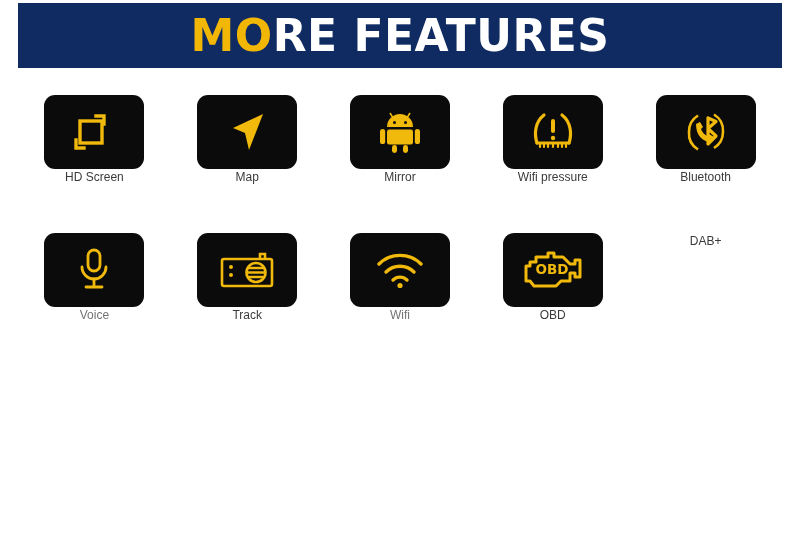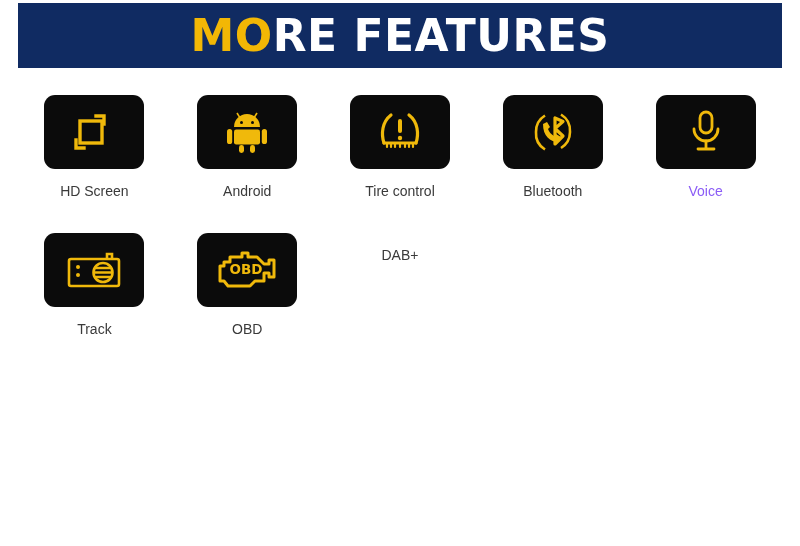--- a/index.html
+++ b/index.html
@@ -66,28 +66,27 @@
     background: #0b0b0b;
     border-radius: 11px;
     display: flex;
     align-items: center;
     justify-content: center;
     flex: 0 0 auto;
   }
   .tile svg { display: block; }
 
   .label {
-    margin-top: 13px;
-    font-size: 14px;
+    font-size: 12px;
     color: #3a3a3a;
     text-align: right;
     line-height: 1.35;
     max-width: 120px;
   }
-  .label.muted { color: #8b5cf6; }
+  .label.muted { color: #737373; }
 </style>
 </head>
 <body>
 
 <div id="page">
 
   <div class="banner">
     <div class="banner-title"><span class="t-gold">MO</span><span class="t-white">RE FEATURES</span></div>
   </div>
 
@@ -99,57 +98,65 @@
           <g fill="none" stroke="#f0b90b" stroke-width="3.4" stroke-linecap="square">
             <path d="M24 6h8v8"></path>
             <path d="M12 38H4v-8"></path>
             <rect x="8" y="11" width="22" height="22"></rect>
           </g>
         </svg>
       </div>
       <div class="label">HD Screen</div>
     </div>
 
+    <div class="cell">
+      <div class="tile">
+        <svg width="46" height="46" viewBox="0 0 46 46">
+          <path d="M39 5 L9 19 L21 24 L25 41 Z" fill="#f0b90b"></path>
+        </svg>
+      </div>
+      <div class="label">Map</div>
+    </div>
 
     <div class="cell">
       <div class="tile">
         <svg width="42" height="46" viewBox="0 0 42 46">
           <g fill="#f0b90b">
             <path d="M11 4 l3.2 5.2" stroke="#f0b90b" stroke-width="1.6" fill="none"></path>
             <path d="M31 4 l-3.2 5.2" stroke="#f0b90b" stroke-width="1.6" fill="none"></path>
             <path d="M8 18 a13 13 0 0 1 26 0 z"></path>
             <circle cx="15.5" cy="13.5" r="1.5" fill="#0b0b0b"></circle>
             <circle cx="26.5" cy="13.5" r="1.5" fill="#0b0b0b"></circle>
             <rect x="8" y="20.5" width="26" height="15" rx="2.2"></rect>
             <rect x="1" y="20" width="5.2" height="15" rx="2.6"></rect>
             <rect x="35.8" y="20" width="5.2" height="15" rx="2.6"></rect>
             <rect x="13" y="36" width="5" height="8" rx="2.4"></rect>
             <rect x="24" y="36" width="5" height="8" rx="2.4"></rect>
           </g>
         </svg>
       </div>
-      <div class="label">Android</div>
+      <div class="label">Mirror</div>
     </div>
 
     <div class="cell">
       <div class="tile">
         <svg width="48" height="44" viewBox="0 0 48 44">
           <g stroke="#f0b90b" fill="none" stroke-width="3.2" stroke-linecap="round">
             <path d="M15 5 C6 12 5 24 8 33"></path>
             <path d="M33 5 C42 12 43 24 40 33"></path>
             <path d="M8 33 h32"></path>
             <path d="M11 33 v4 M15 33 v4 M19 33 v4 M24 33 v4 M29 33 v4 M33 33 v4 M37 33 v4" stroke-width="2.2"></path>
           </g>
           <g fill="#f0b90b">
             <rect x="22" y="9" width="4" height="14" rx="2"></rect>
             <circle cx="24" cy="28" r="2.2"></circle>
           </g>
         </svg>
       </div>
-      <div class="label">Tire control</div>
+      <div class="label">Wifi pressure</div>
     </div>
 
     <div class="cell">
       <div class="tile">
         <svg width="46" height="46" viewBox="0 0 46 46">
           <g stroke="#f0b90b" fill="none" stroke-width="2.6">
             <path d="M31 5.5 A19 19 0 0 1 40 23 A19 19 0 0 1 31 39"></path>
             <path d="M15 40.5 A19 19 0 0 1 6 23 A19 19 0 0 1 15 6.5"></path>
           </g>
           <path d="M13 15 c0 12 7 18 16 18 l2-5 -5-3 -2 2 c-3-2-5-4-6-7 l2-2 -3-5 z" fill="#f0b90b"></path>
@@ -183,20 +190,33 @@
             <circle cx="37" cy="23.5" r="9.5"></circle>
             <path d="M28 19 h18 M27.8 23.5 h18.4 M28 28 h18"></path>
             <circle cx="12" cy="18" r="2" fill="#f0b90b" stroke="none"></circle>
             <circle cx="12" cy="26" r="2" fill="#f0b90b" stroke="none"></circle>
           </g>
         </svg>
       </div>
       <div class="label">Track</div>
     </div>
 
+    <div class="cell">
+      <div class="tile">
+        <svg width="50" height="38" viewBox="0 0 50 38">
+          <g stroke="#f0b90b" fill="none" stroke-width="3.4" stroke-linecap="round">
+            <path d="M4 13 A30 30 0 0 1 46 13"></path>
+            <path d="M11 21 A20 20 0 0 1 39 21"></path>
+            <path d="M18 29 A10 10 0 0 1 32 29"></path>
+          </g>
+          <circle cx="25" cy="34.5" r="2.6" fill="#f0b90b"></circle>
+        </svg>
+      </div>
+      <div class="label muted">Wifi</div>
+    </div>
 
 
 
 
     <div class="cell tall">
       <div class="tile">
         <svg width="62" height="44" viewBox="0 0 62 44">
           <path d="M4 18 h4 v-4 h6 v-5 h12 v-4 h6 v4 h9 l7 7 h5 v-4 h5 v17 h-5 v-4 h-5 v8 h-9 l-5 5 h-22 l-4 -5 h-4 z" fill="none" stroke="#f0b90b" stroke-width="3" stroke-linejoin="round"></path>
           <text x="30" y="26" font-family="DejaVu Sans, sans-serif" font-size="13.5" font-weight="bold" fill="#f0b90b" text-anchor="middle">OBD</text>
         </svg>

